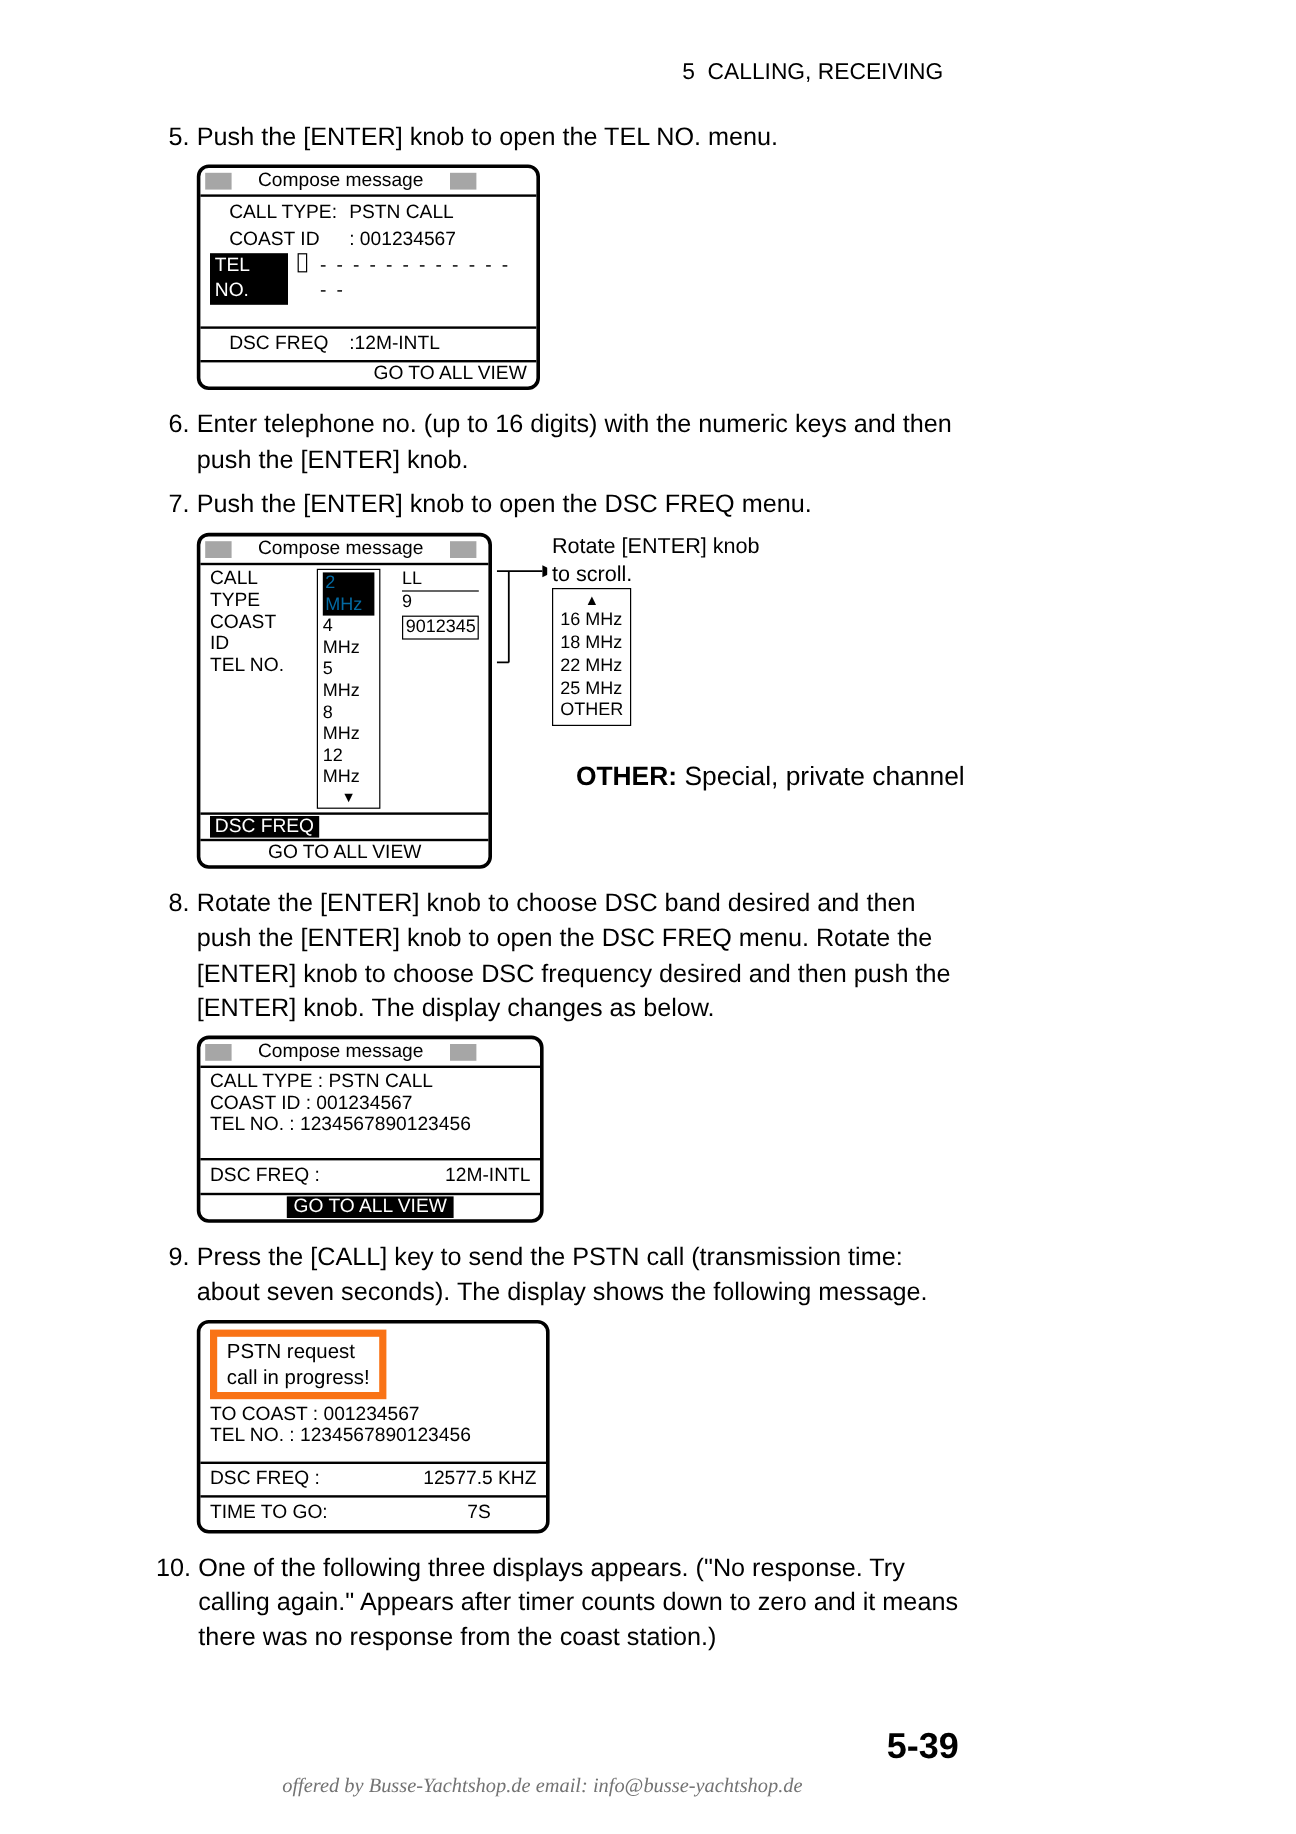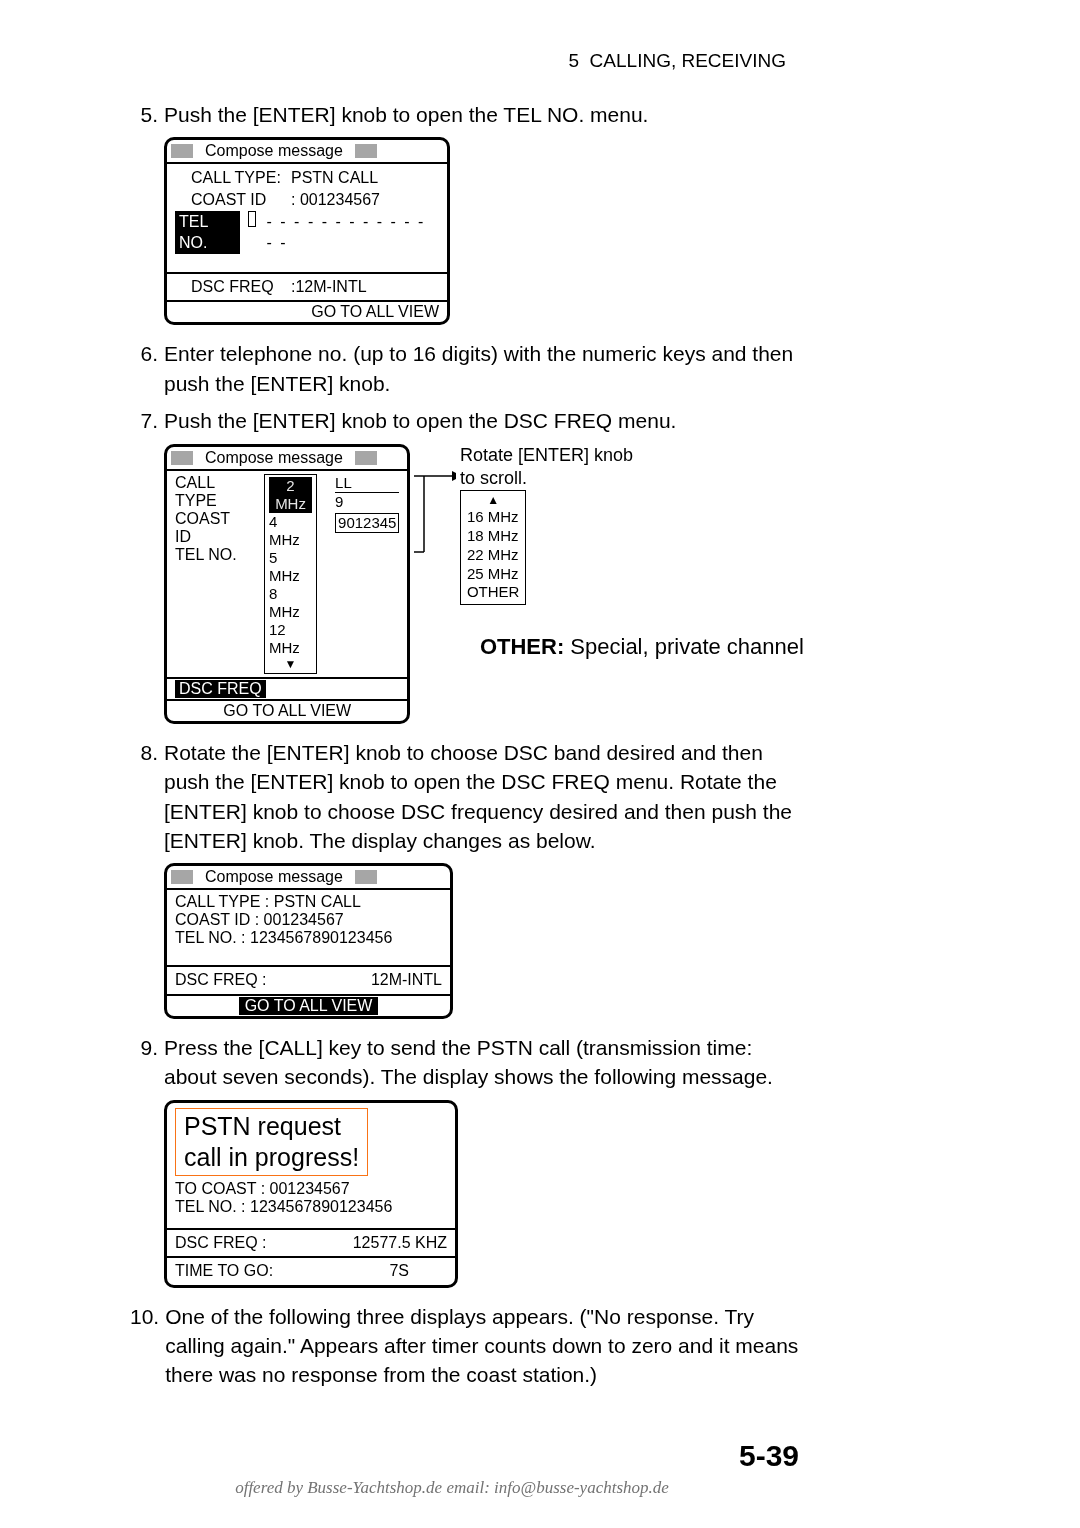--- a/index.html
+++ b/index.html
@@ -42,21 +42,21 @@
     display:inline-block;
     background:#fff;
     font-size:16px;
     vertical-align:top;
   }
   .lcd .titlebar{
     display:flex;
     align-items:center;
     border-bottom:2px solid #000;
     padding:2px 4px;
-    gap:12px;
+    gap:22px;
   }
   .lcd .titlebar .box{width:22px;height:14px;background:#000;opacity:.35}
   .lcd .titlebar .boxw{width:22px;height:14px;background:#000;opacity:.35}
   .lcd .titlebar .t{flex:0 0 auto;}
   .lcd .body{padding:3px 8px;}
   .lcd .row{display:flex;gap:8px;line-height:1.35;}
   .lcd .label{min-width:92px;margin-left:16px;}
   .lcd .sel{background:#000;color:#fff;padding:0 4px;display:inline-block;}
   .lcd .hr{border-top:2px solid #000;margin:2px -8px;}
   .lcd .footer{border-top:2px solid #000;padding:1px 8px;text-align:right;}
@@ -69,21 +69,21 @@
   
   .dropdown{
     border:1px solid #000;
     display:inline-block;
     padding:2px 4px;
     font-size:15px;
     line-height:1.2;
     position:relative;
     background:#fff;
   }
-  .dropdown .selopt{background:#000;color:#e5e5e5;padding:0 2px;display:inline-block;text-align:center;}
+  .dropdown .selopt{background:#000;color:#0369a1;padding:0 2px;display:inline-block;}
   .arrow-down{font-size:12px;}
   .arrow-up{font-size:12px;}
   .scrollpanel{
     border:1px solid #000;
     display:inline-block;
     padding:2px 6px;
     font-size:15px;
     line-height:1.25;
     vertical-align:top;
   }
@@ -259,21 +259,21 @@
   </div>
 
   <div class="step">
     <span class="num">9.</span>
     <span class="txt">Press the [CALL] key to send the PSTN call (transmission time: about seven seconds). The display shows the following message.</span>
   </div>
 
   <div class="block">
     <div class="lcd" style="width:288px">
       <div class="body" style="padding-top:5px">
-        <div style="border:1px solid #f97316;display:inline-block;padding:2px 8px;font-size:25px;line-height:1.25">
+        <div style="border:6px solid #f97316;display:inline-block;padding:2px 8px;font-size:17px;line-height:1.25">
           <span>PSTN request</span><br>
           <span>call in progress!</span>
         </div>
         <div style="height:4px"></div>
         <div>TO COAST  : 001234567</div>
         <div>TEL NO.      : 1234567890123456</div>
         <div style="height:10px"></div>
         <div class="hr"></div>
         <div class="row">
             <span>DSC FREQ  :</span>

